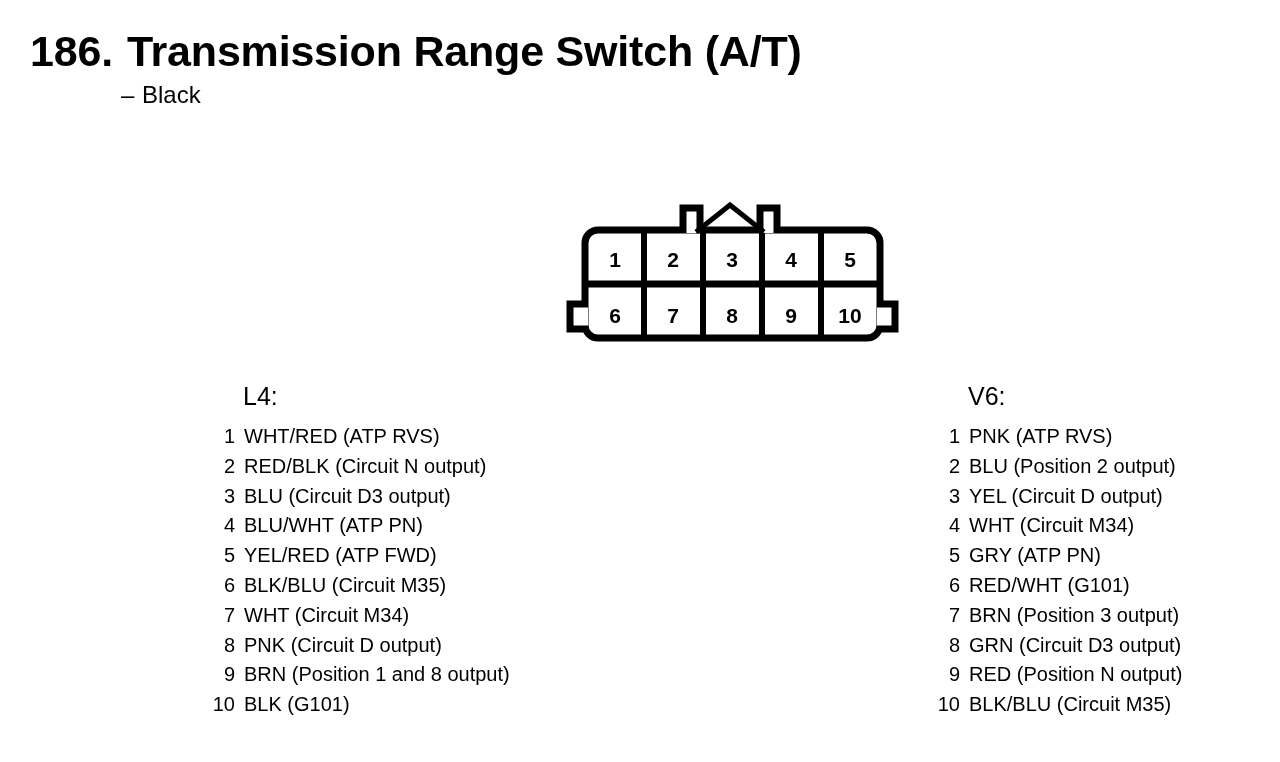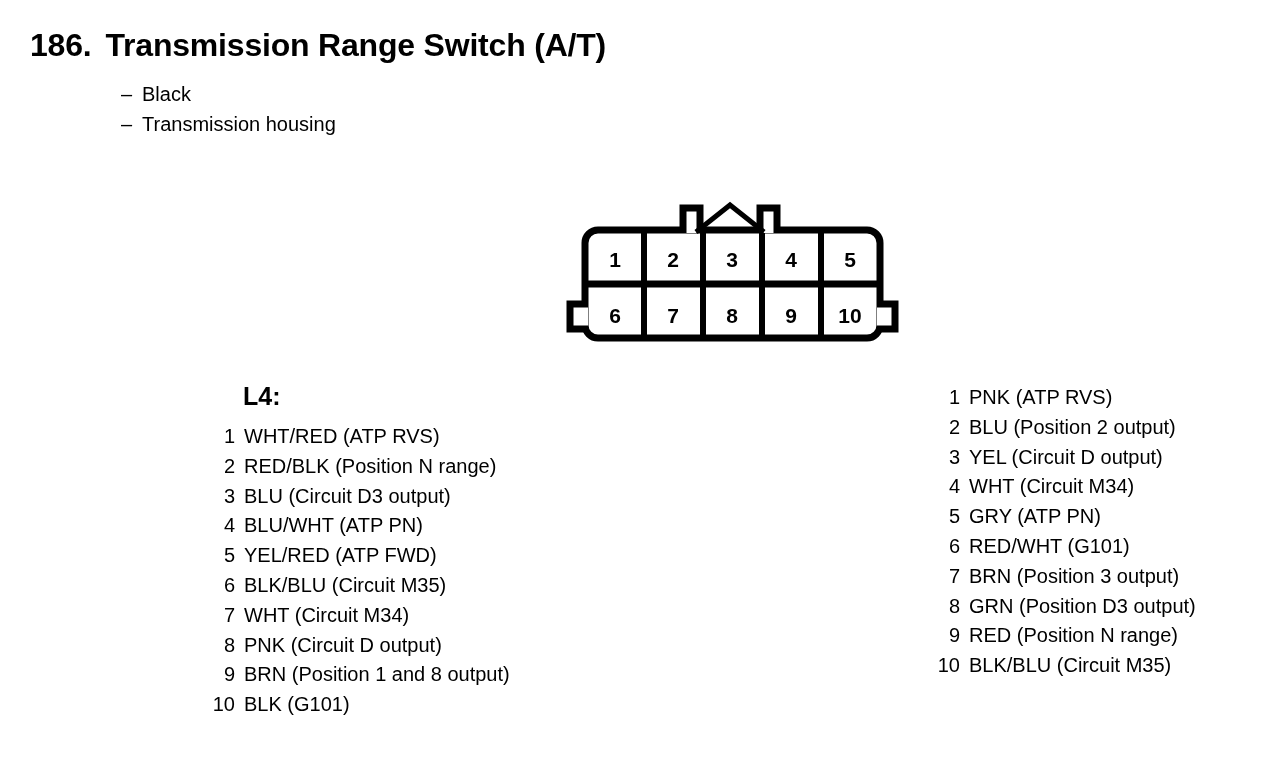--- a/index.html
+++ b/index.html
@@ -15,39 +15,39 @@
     font-family: "Liberation Sans", sans-serif;
     color: #000000;
     overflow: hidden;
   }
 
   
   .page-title {
     position: absolute;
     left: 30px;
     top: 27px;
-    font-size: 32px;
+    font-size: 43px;
     font-weight: bold;
     letter-spacing: -0.2px;
     white-space: nowrap;
   }
   .page-title .title-num {
     margin-right: 14px;
   }
 
   .subtitle-list {
     position: absolute;
     left: 121px;
     top: 80px;
     list-style: none;
     margin: 0;
     padding: 0;
   }
   .subtitle-list li {
-    font-size: 20px;
+    font-size: 24px;
     line-height: 29.5px;
     white-space: nowrap;
   }
   .subtitle-list li .dash {
     display: inline-block;
     width: 21px;
   }
 
   
   .connector-wrap {
@@ -70,21 +70,21 @@
 
   
   .pinlist {
     position: absolute;
   }
   .pinlist.left  { left: 205px; top: 383px; }
   .pinlist.right { left: 930px; top: 383px; }
 
   .pinlist-heading {
     font-size: 25px;
-    font-weight: bold;
+    font-weight: normal;
     margin: 0 0 13px 38px;
     line-height: 26px;
   }
   .pinlist table {
     border-collapse: collapse;
   }
   .pinlist td {
     font-size: 20px;
     line-height: 29.8px;
     padding: 0;
@@ -99,21 +99,20 @@
 </style>
 </head>
 <body>
 
 <div class="page-title">
   <span class="title-num">186.</span><span>Transmission Range Switch (A/T)</span>
 </div>
 
 <ul class="subtitle-list">
   <li><span class="dash">–</span><span>Black</span></li>
-  <li><span class="dash">–</span><span>Transmission housing</span></li>
 </ul>
 
 <div class="connector-wrap">
   <svg class="connector-svg" width="340" height="150" viewBox="0 0 340 150">
 
     <rect x="20" y="32" width="295" height="108" rx="13" ry="13" fill="#ffffff" stroke="#000000" stroke-width="7"></rect>
 
     <path d="M 23 106 L 5 106 L 5 131 L 23 131" fill="#ffffff" stroke="#000000" stroke-width="7" stroke-linejoin="miter"></path>
 
     <path d="M 312 106 L 330 106 L 330 131 L 312 131" fill="#ffffff" stroke="#000000" stroke-width="7" stroke-linejoin="miter"></path>
@@ -147,21 +146,21 @@
 <div class="pinlist left">
   <div class="pinlist-heading">L4:</div>
   <table>
     <tbody>
       <tr>
           <td class="pin-no">1</td>
           <td>WHT/RED (ATP RVS)</td>
         </tr>
       <tr>
           <td class="pin-no">2</td>
-          <td>RED/BLK (Position N range)</td>
+          <td>RED/BLK (Circuit N output)</td>
         </tr>
       <tr>
           <td class="pin-no">3</td>
           <td>BLU (Circuit D3 output)</td>
         </tr>
       <tr>
           <td class="pin-no">4</td>
           <td>BLU/WHT (ATP PN)</td>
         </tr>
       <tr>
@@ -186,20 +185,21 @@
         </tr>
       <tr>
           <td class="pin-no">10</td>
           <td>BLK (G101)</td>
         </tr>
     </tbody>
   </table>
 </div>
 
 <div class="pinlist right">
+  <div class="pinlist-heading">V6:</div>
   <table>
     <tbody>
       <tr>
           <td class="pin-no">1</td>
           <td>PNK (ATP RVS)</td>
         </tr>
       <tr>
           <td class="pin-no">2</td>
           <td>BLU (Position 2 output)</td>
         </tr>
@@ -218,25 +218,25 @@
       <tr>
           <td class="pin-no">6</td>
           <td>RED/WHT (G101)</td>
         </tr>
       <tr>
           <td class="pin-no">7</td>
           <td>BRN (Position 3 output)</td>
         </tr>
       <tr>
           <td class="pin-no">8</td>
-          <td>GRN (Position D3 output)</td>
+          <td>GRN (Circuit D3 output)</td>
         </tr>
       <tr>
           <td class="pin-no">9</td>
-          <td>RED (Position N range)</td>
+          <td>RED (Position N output)</td>
         </tr>
       <tr>
           <td class="pin-no">10</td>
           <td>BLK/BLU (Circuit M35)</td>
         </tr>
     </tbody>
   </table>
 </div>
 
 </body></html>

